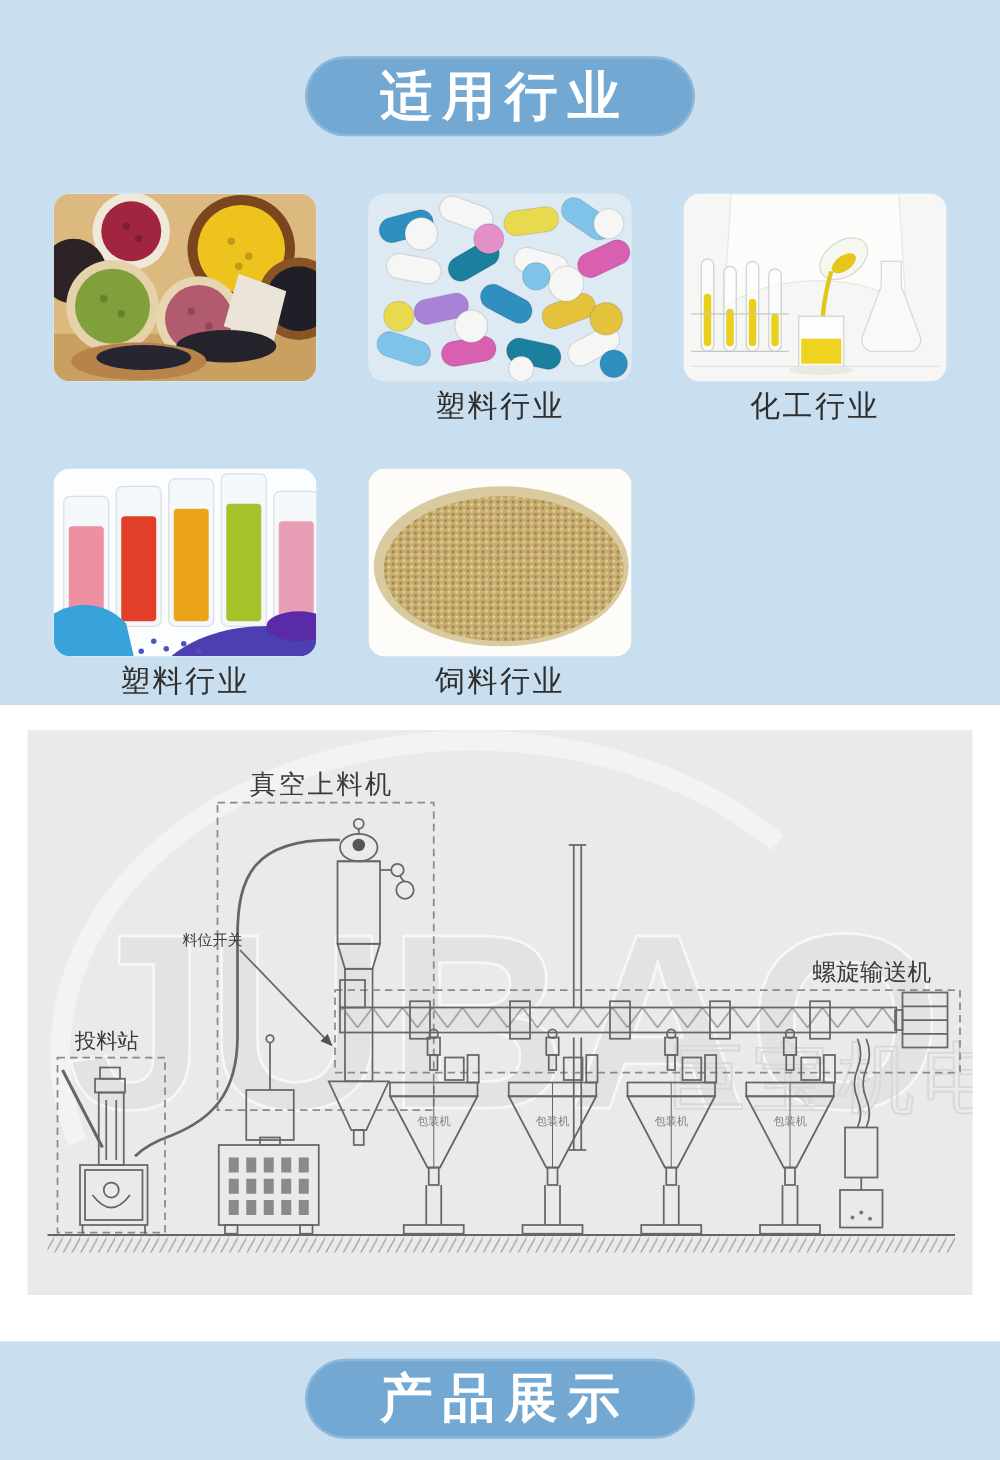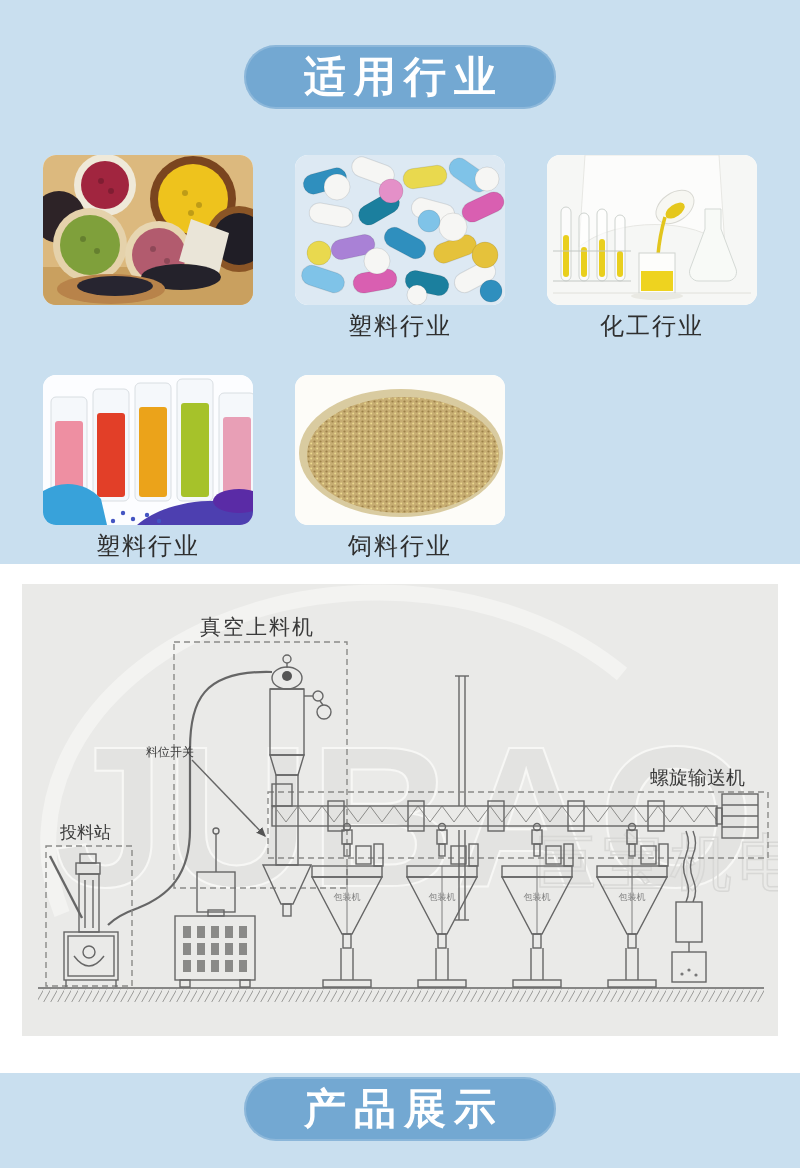--- a/index.html
+++ b/index.html
@@ -40,21 +40,21 @@
     margin-top:8px; height:30px; line-height:30px;
     text-align:center; font-size:24px; color:#2f2f2f; letter-spacing:2px;
   }
 
   
   .sec-diagram { height:512px; background:#ffffff; padding:20px 22px 0 22px; }
   .panel { width:756px; height:452px; background:#eaeae8; position:relative; }
   .panel svg { display:block; width:756px; height:452px; }
 
   
-  .sec-products { height:96px; padding-top:4px; }
+  .sec-products { height:96px; padding-top:14px; }
 </style>
 </head>
 <body>
 
 <div class="page">
 
   <section class="sec-industries band-blue">
     <div class="pill">
       <span>适用行业</span>
     </div>

